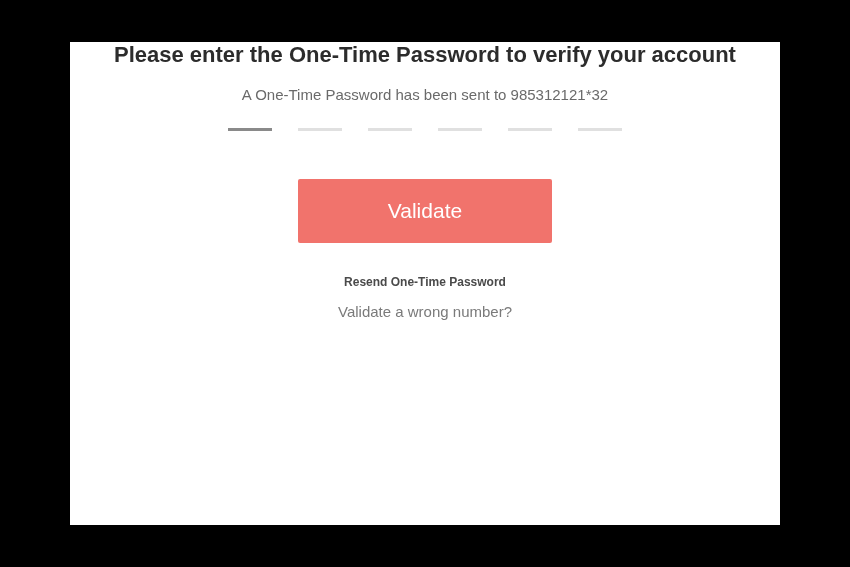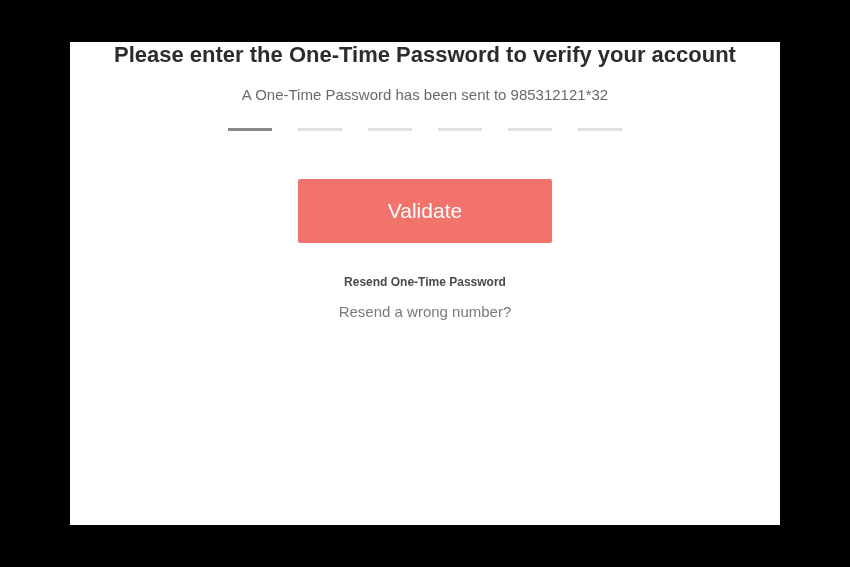--- a/index.html
+++ b/index.html
@@ -90,14 +90,14 @@
     <input type="text" maxlength="1" class="otp-input" value="" style="">
     <input type="text" maxlength="1" class="otp-input" value="" style="">
     <input type="text" maxlength="1" class="otp-input" value="" style="">
     <input type="text" maxlength="1" class="otp-input" value="" style="">
     <input type="text" maxlength="1" class="otp-input" value="" style="">
   </div>
 
   <button class="validate-btn">Validate</button>
 
   <a class="resend-link">Resend One-Time Password</a>
-  <a class="wrong-number">Resend a wrong number?</a>
+  <a class="wrong-number">Validate a wrong number?</a>
 </div>
 
 </body></html>

